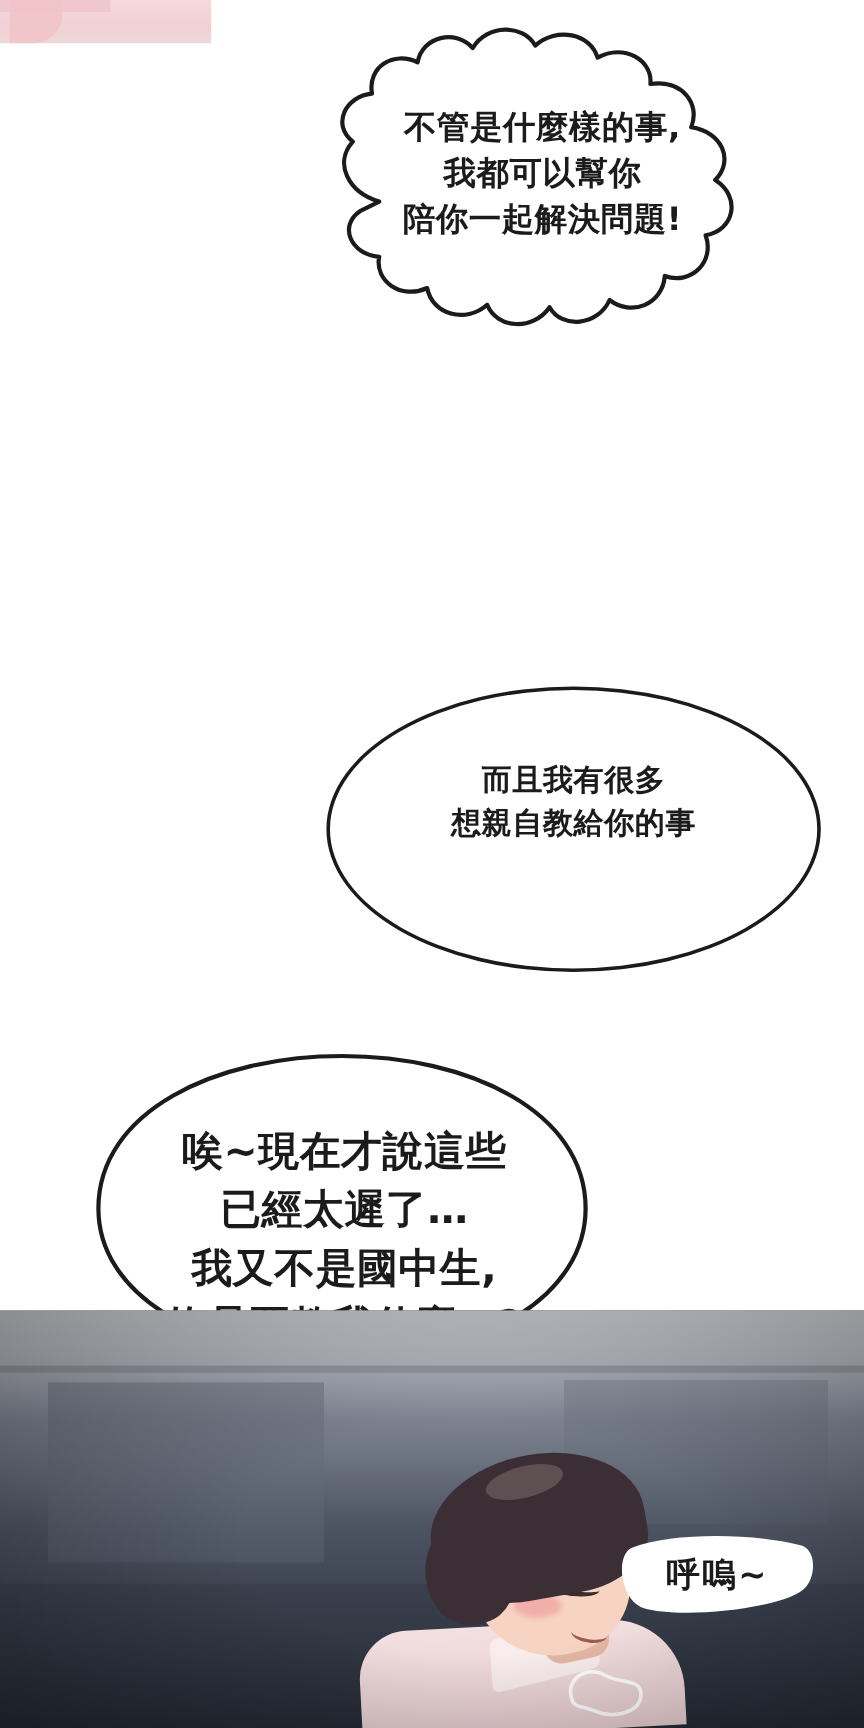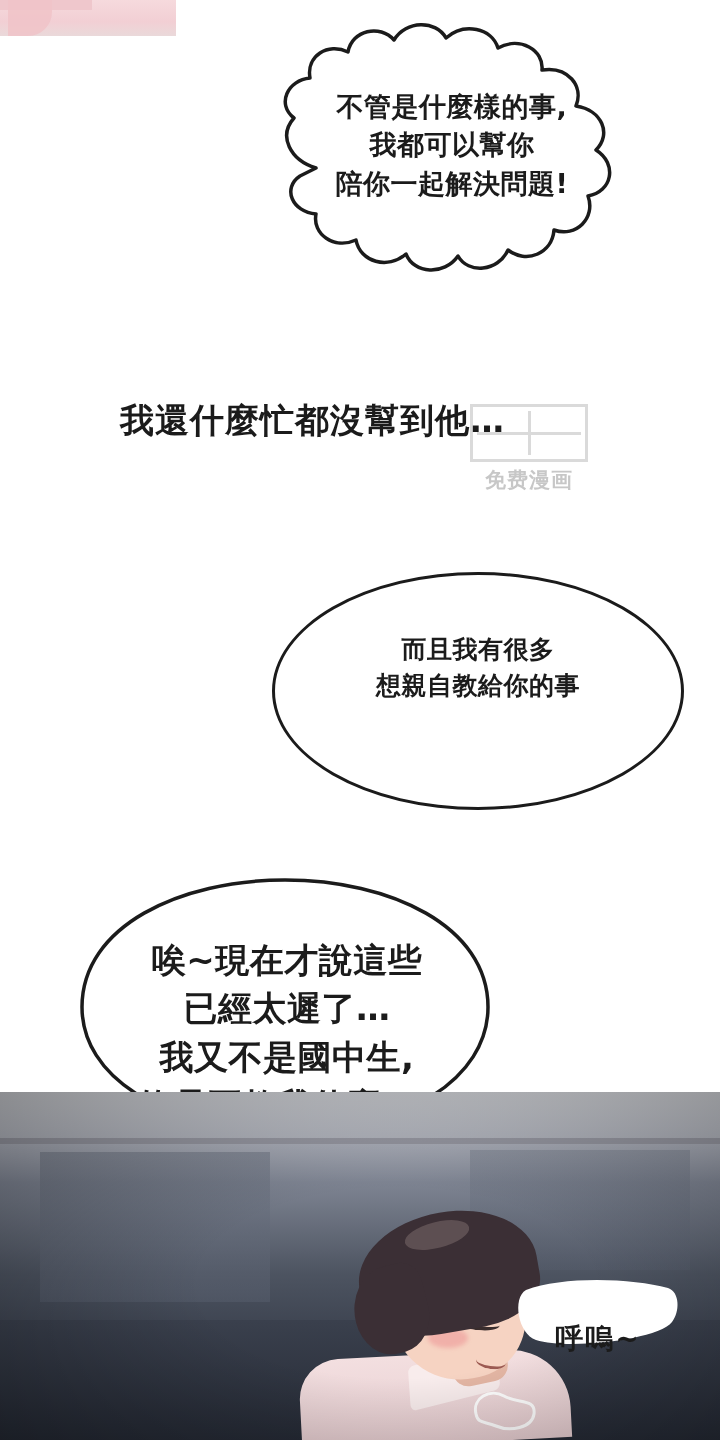--- a/index.html
+++ b/index.html
@@ -390,21 +390,20 @@
     left: 520px;
     top: 1294px;
     width: 156px;
     text-align: center;
     font-family: "DejaVu Sans", "Liberation Sans", sans-serif;
     font-size: 28px;
     font-weight: 700;
     color: #1b1b1b;
     letter-spacing: 2px;
     white-space: nowrap;
-    margin-top: 26px;
   }
 </style>
 </head>
 <body>
 
 <div class="page">
 
   <div class="top-left-art">
     <div class="top-left-art-2"></div>
   </div>
@@ -428,26 +427,21 @@
                C212,258 182,256 174,236
                C156,252 128,244 124,222
                C102,232 80,216 84,196
                C60,194 50,170 68,158 Z" fill="#ffffff" stroke="#1b1b1b" stroke-width="3.5" stroke-linejoin="round"></path>
     </svg>
   </div>
   <div class="bubble-text t-b1">不管是什麼樣的事,
 我都可以幫你
 陪你一起解決問題!</div>
 
-  <div class="narration">我還什麼忙都沒幫到他…</div>
-
-  <div class="watermark">
-    <div class="wm-box"></div>
-    <div class="wm-text">免费漫画</div>
-  </div>
+
 
   <div class="balloon-ellipse"></div>
   <div class="bubble-text t-b2">而且我有很多
 想親自教給你的事</div>
 
   <div class="balloon-round">
     <svg width="422" height="298" viewBox="0 0 422 298" xmlns="http://www.w3.org/2000/svg">
       <path d="M211,6
                C316,6 414,52 414,133
                C414,205 330,256 225,256

